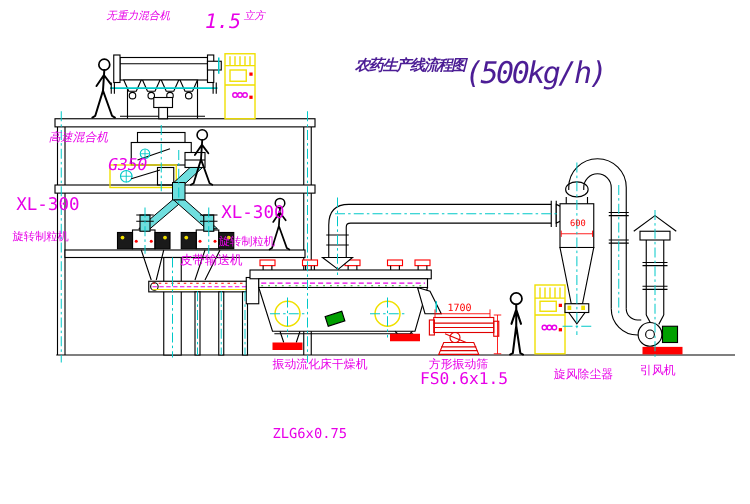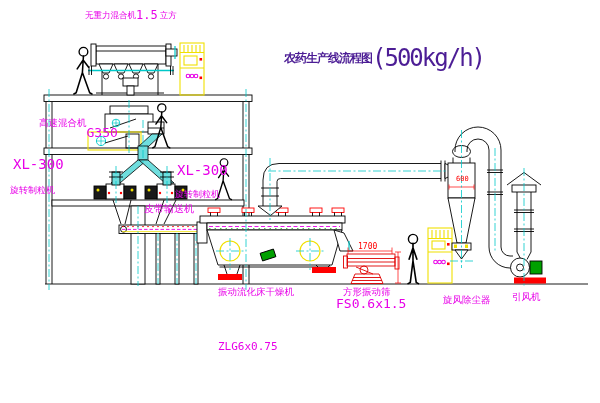--- a/index.html
+++ b/index.html
@@ -1,28 +1,28 @@
 <!DOCTYPE html>
 <html><head>
 <meta charset="utf-8">
 <style>
   html,body{margin:0;padding:0;background:#fff;}
   .canvas{position:relative;width:600px;height:403px;background:#fff;overflow:hidden;
           font-family:"DejaVu Sans",sans-serif;}
   .canvas svg{position:absolute;left:0;top:0;z-index:1;}
   .lbl{position:absolute;z-index:2;color:#e800e8;line-height:1;white-space:nowrap;}
   .mono{font-family:"DejaVu Sans Mono",monospace;}
-  .row{display:flex;align-items:center;}
+  .row{display:flex;align-items:flex-start;font-style:italic;}
   
   .title{left:284px;top:46px;color:#4c1d95;}
   .title .t-name{font-size:12px;font-weight:600;letter-spacing:-1px;}
   .title .t-cap{font-size:24px;font-weight:400;letter-spacing:-2px;font-family:"DejaVu Sans Mono",monospace;}
   
   .lbl-mixer1{left:85px;top:9px;}
-  .lbl-mixer1 .s1{font-size:8.5px;} .lbl-mixer1 .s2{font-size:12px;font-family:"DejaVu Sans Mono",monospace;} .lbl-mixer1 .s3{font-size:8.5px;margin-left:2px;}
+  .lbl-mixer1 .s1{font-size:8.5px;} .lbl-mixer1 .s2{font-size:16px;font-family:"DejaVu Sans Mono",monospace;margin-left:28px;} .lbl-mixer1 .s3{font-size:8.5px;margin-left:2px;}
   .lbl-hsmixer{left:39px;top:106px;}
   .lbl-hsmixer .s1{font-size:9.5px;} .lbl-hsmixer .s2{font-size:13px;font-family:"DejaVu Sans Mono",monospace;margin-top:20px;}
   .lbl-xl1{left:13px;top:157px;font-size:14px;}
   .lbl-xl1n{left:10px;top:186px;font-size:9px;}
   .lbl-xl2{left:177px;top:163px;font-size:14px;}
   .lbl-xl2n{left:175px;top:190px;font-size:9px;}
   .lbl-belt{left:144px;top:204px;font-size:10px;}
   .lbl-dryern{left:218px;top:287px;font-size:9.5px;}
   .lbl-dryerm{left:218px;top:297px;font-size:11px;margin-top:44px;}
   .lbl-screenn{left:343px;top:287px;font-size:9.5px;}

